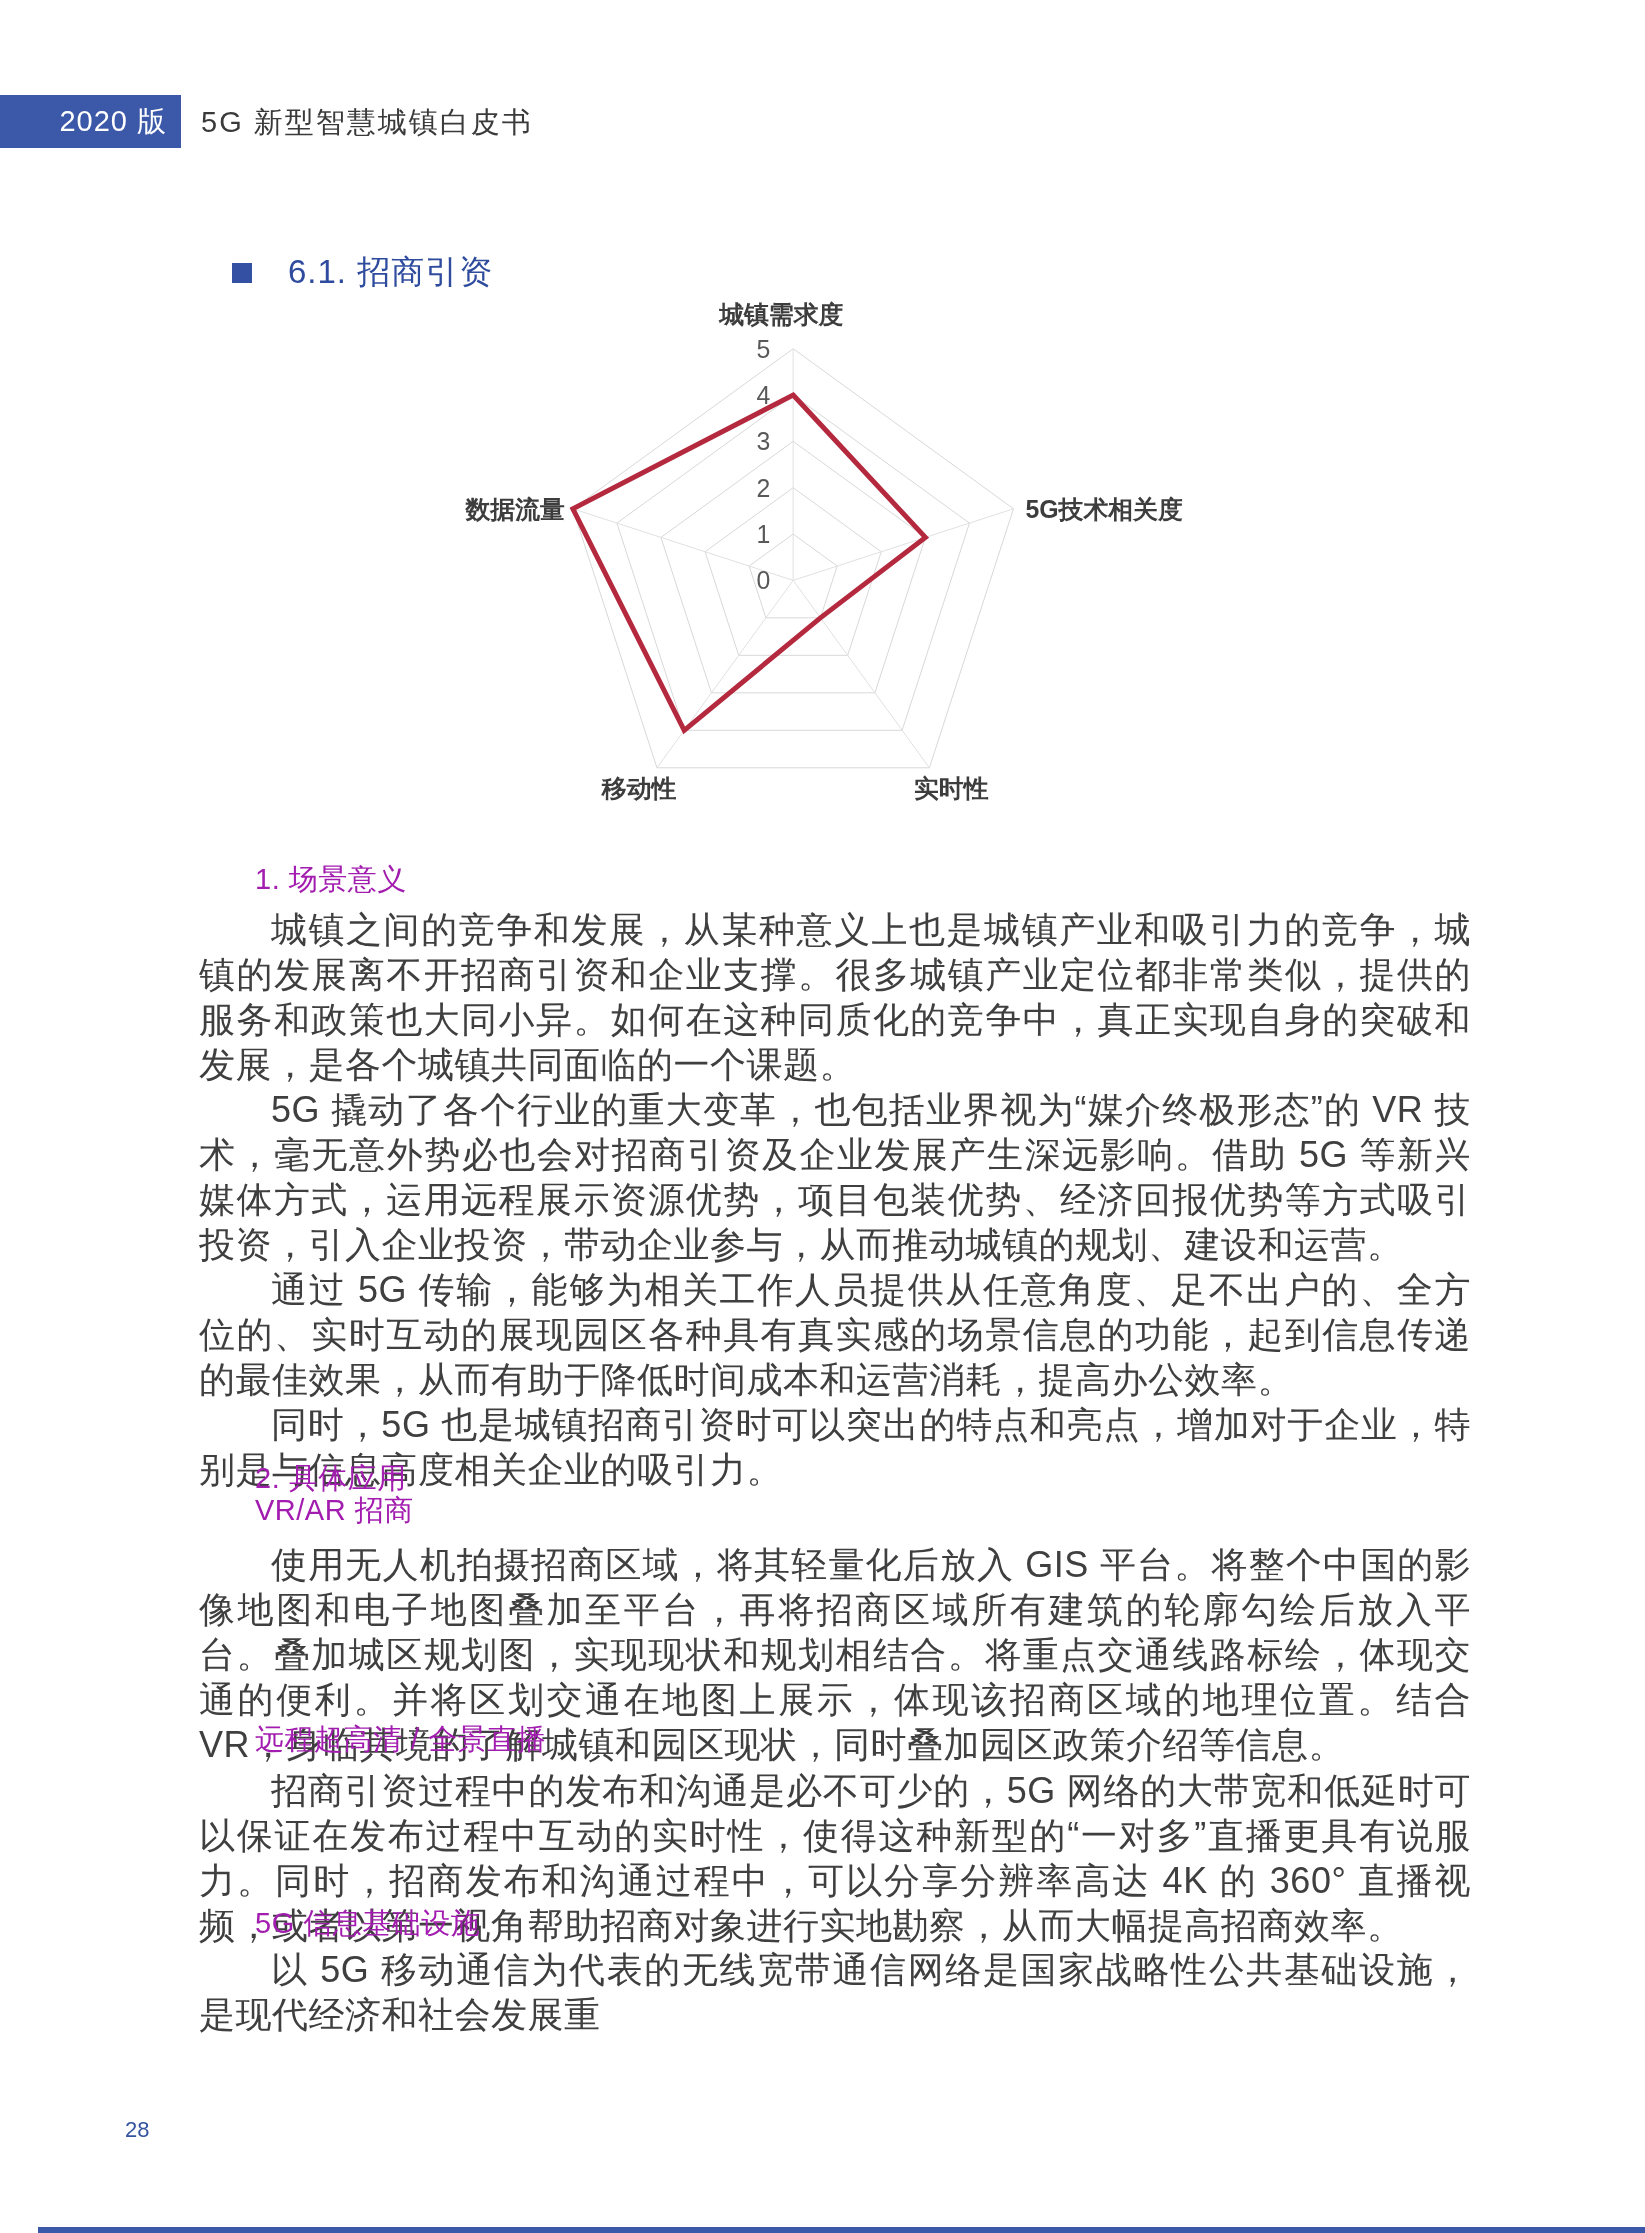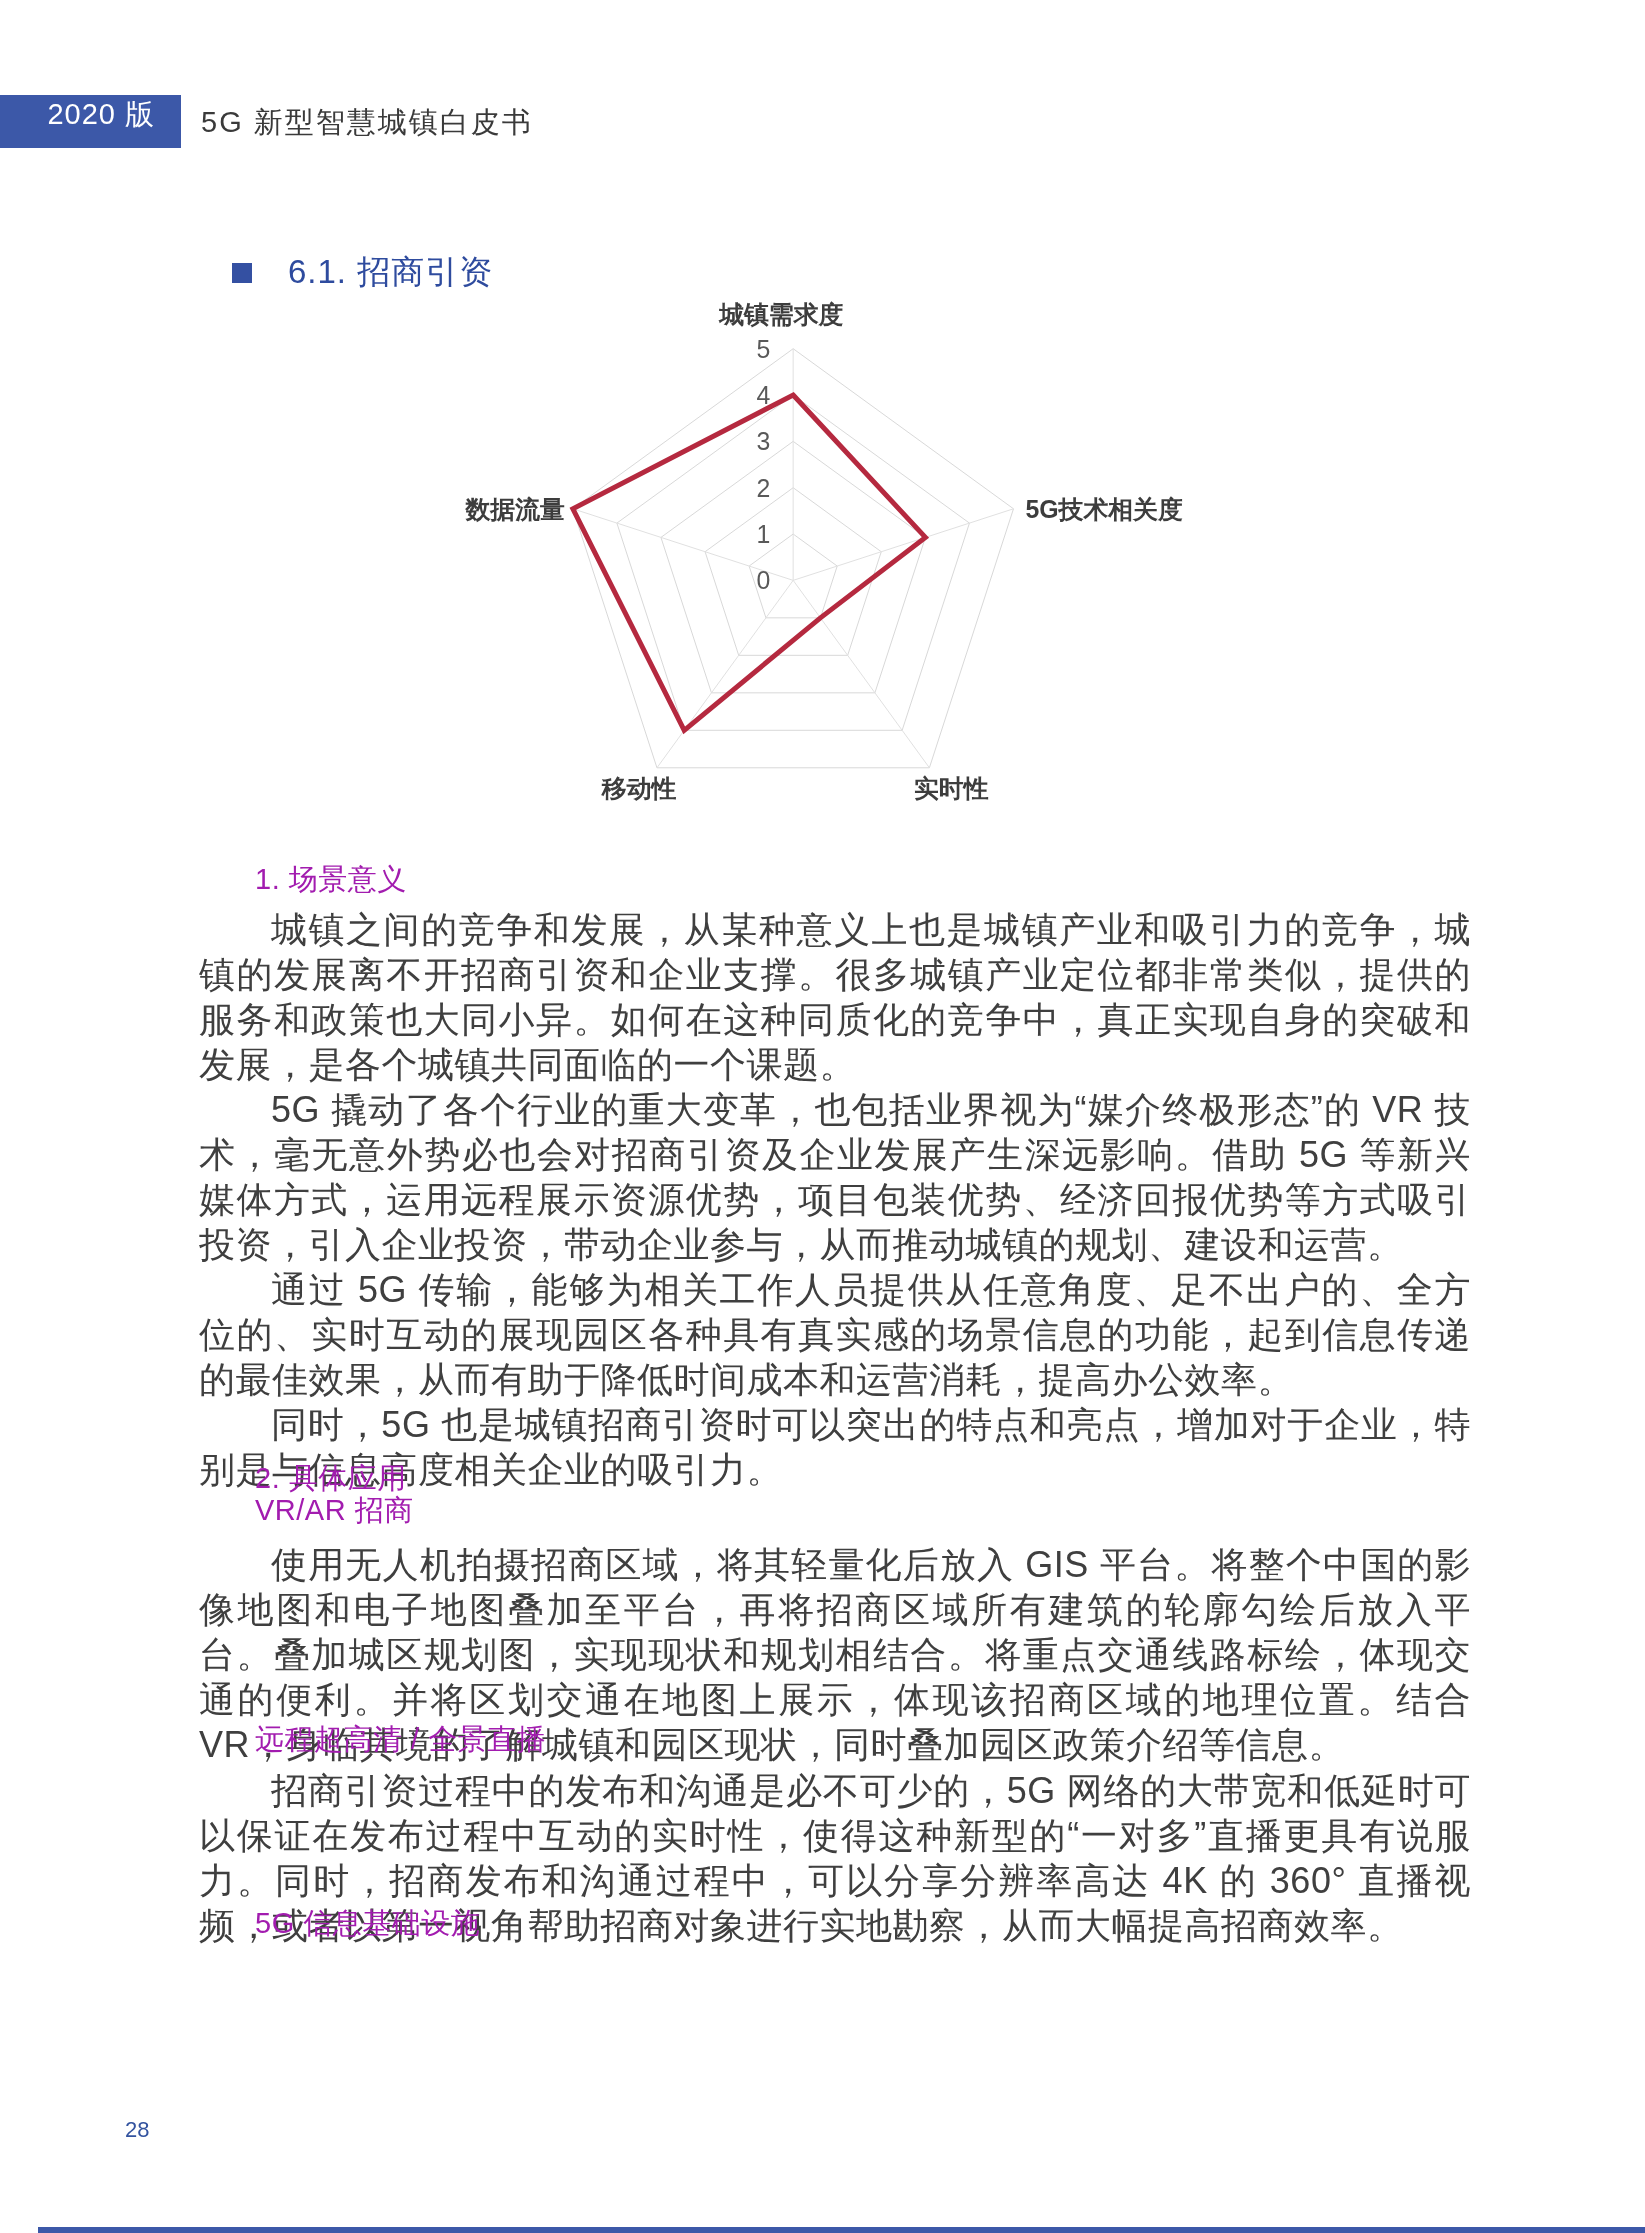--- a/index.html
+++ b/index.html
@@ -2,22 +2,22 @@
 <html><head>
 <meta charset="utf-8">
 <style>
   html,body{margin:0;padding:0;background:#ffffff;}
   .page{
     position:relative;width:1646px;height:2234px;background:#ffffff;overflow:hidden;
     font-family:"Liberation Sans","DejaVu Sans",sans-serif;color:#3f3f3f;
   }
   .edition-box{
     position:absolute;left:0;top:95px;width:181px;height:53px;background:#3c58a8;
-    color:#ffffff;font-size:29px;display:flex;justify-content:flex-end;
-    padding-right:26px;box-sizing:border-box;letter-spacing:1px;
+    color:#ffffff;font-size:29px;display:flex;align-items:center;justify-content:flex-end;
+    padding-right:14px;box-sizing:border-box;letter-spacing:1px;
   }
   .book-title{
     position:absolute;left:201px;top:103px;font-size:29px;color:#3a3a3a;letter-spacing:2px;
   }
   .section-row{position:absolute;left:232px;top:230px;display:flex;align-items:center;margin-top:20px;}
   .bullet{width:20px;height:20px;background:#3450a2;margin-right:36px;}
   .section-title{font-size:33px;color:#2e4b9e;letter-spacing:1px;}
   .radar{position:absolute;left:445px;top:299px;}
   .radar .tick{font-size:25px;fill:#595959;}
   .radar .axis-label{font-size:25px;font-weight:bold;fill:#3d3d3d;}
@@ -87,18 +87,21 @@
   <div class="para-block" style="top:1542px">
     <p>使用无人机拍摄招商区域，将其轻量化后放入 GIS 平台。将整个中国的影像地图和电子地图叠加至平台，再将招商区域所有建筑的轮廓勾绘后放入平台。叠加城区规划图，实现现状和规划相结合。将重点交通线路标绘，体现交通的便利。并将区划交通在地图上展示，体现该招商区域的地理位置。结合 VR，身临其境的了解城镇和园区现状，同时叠加园区政策介绍等信息。</p>
   </div>
 
   <div class="h-blue" style="top:1719px">远程超高清 / 全景直播</div>
   <div class="para-block" style="top:1768px">
     <p>招商引资过程中的发布和沟通是必不可少的，5G 网络的大带宽和低延时可以保证在发布过程中互动的实时性，使得这种新型的“一对多”直播更具有说服力。同时，招商发布和沟通过程中，可以分享分辨率高达 4K 的 360° 直播视频，或者以第一视角帮助招商对象进行实地勘察，从而大幅提高招商效率。</p>
   </div>
 
   <div class="h-blue" style="top:1903px">5G 信息基础设施</div>
+  <div class="para-block" style="top:1947px">
+    <p>以 5G 移动通信为代表的无线宽带通信网络是国家战略性公共基础设施，是现代经济和社会发展重</p>
+  </div>
 
   <div class="page-num">28</div>
   <div class="bottom-bar"></div>
 
 </div>
 
 
 </body></html>

